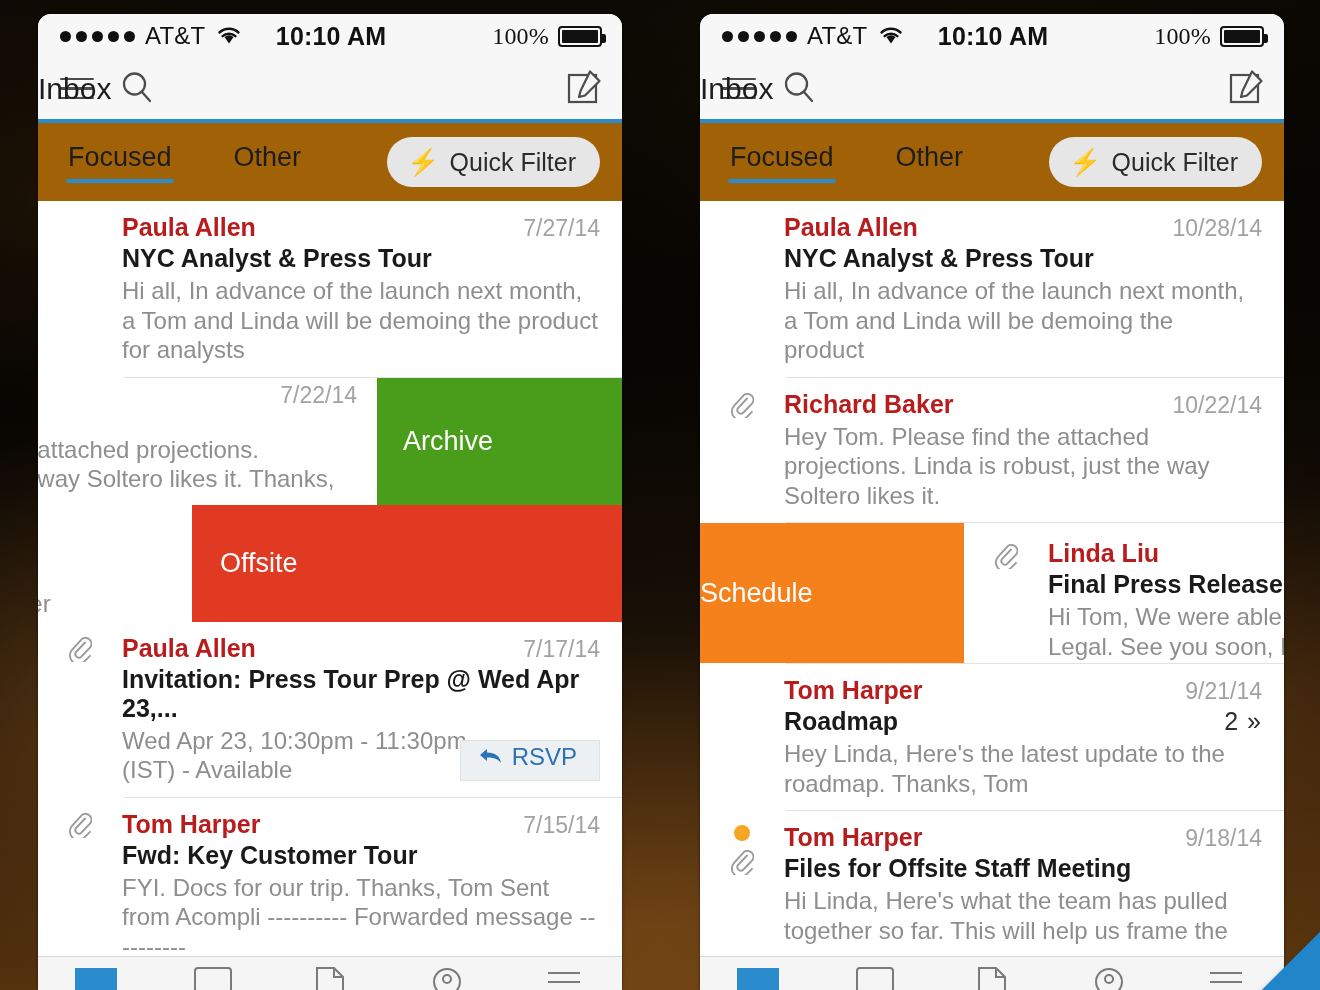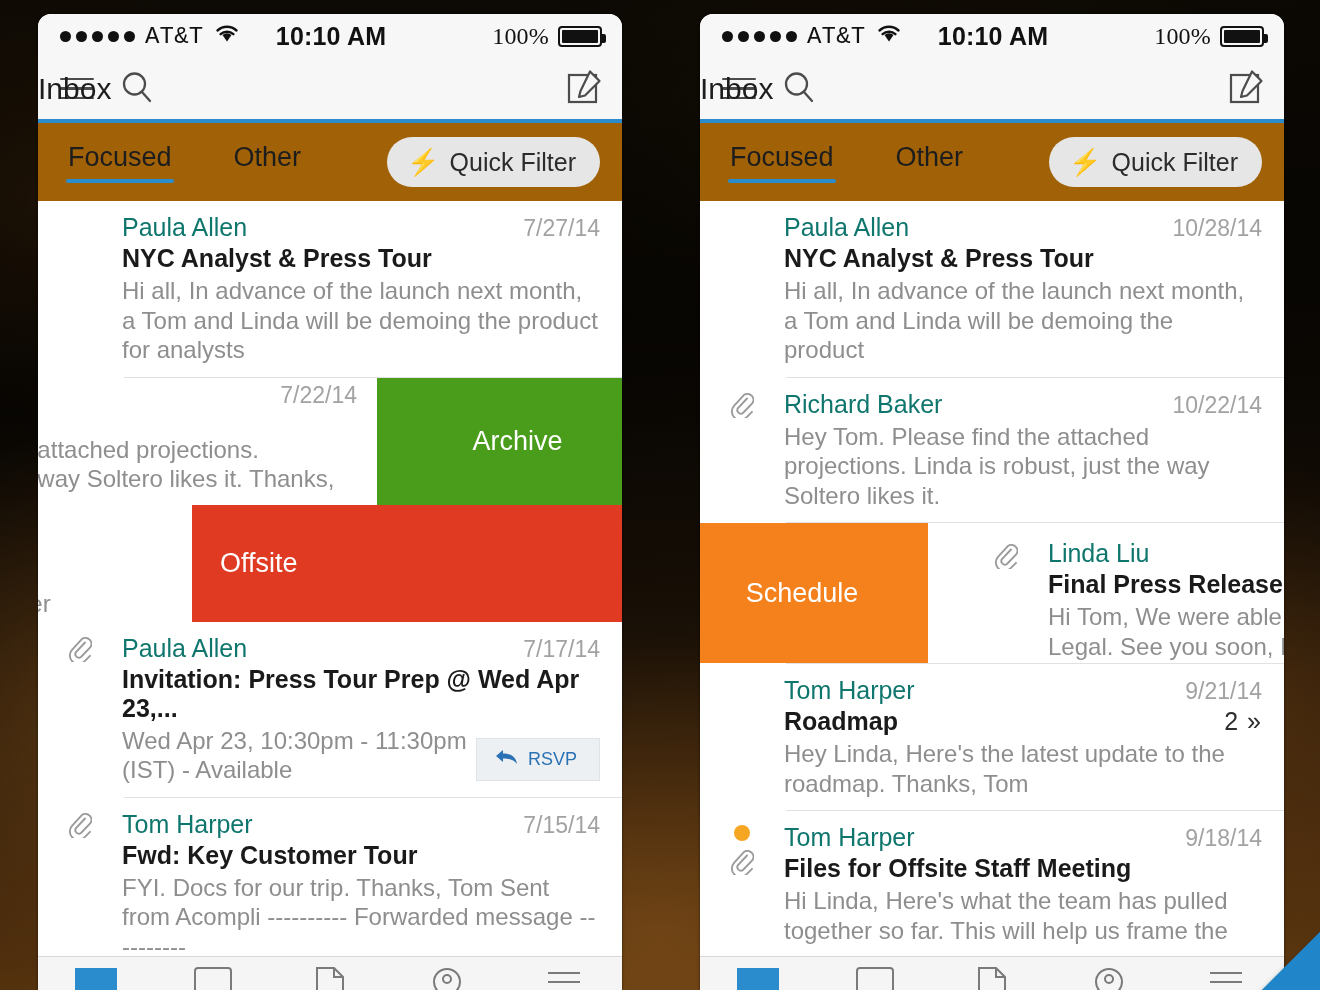--- a/index.html
+++ b/index.html
@@ -37,21 +37,21 @@
   #phone-right{ left:700px; }
 
   
   .statusbar{
     height:44px; background:#f7f7f7;
     display:flex; align-items:center;
     padding:0 20px 0 22px;
     font-size:25px; color:#111; font-weight:600;
     letter-spacing:.2px;
   }
-  .sb-left{ display:flex; align-items:center; gap:8px; flex:1;font-family:Liberation Mono, monospace; }
+  .sb-left{ display:flex; align-items:center; gap:8px; flex:1; }
   .dots{ display:flex; gap:5px; align-items:center; }
   .dots i{ width:11px;height:11px;border-radius:50%;background:#111;display:block; }
   .carrier{ font-size:24px; font-weight:500; margin-left:2px; }
   .wifi{ margin-left:3px; display:block; }
   .sb-time{ font-size:25px; font-weight:600; }
   .sb-right{ flex:1; display:flex; align-items:center; justify-content:flex-end; gap:9px; }
   .pct{ font-size:24px; font-weight:500;font-family:Liberation Serif, serif; }
   .batt{
     width:44px; height:21px; border:2px solid #111; border-radius:4px;
     position:relative; padding:2px;
@@ -103,56 +103,56 @@
 
   
   .maillist{ position:relative; background:#fff; height:789px; overflow:hidden; }
   .row{ position:relative; background:#fff; }
   .row-inner{
     position:relative; padding:12px 22px 12px 0;
     margin-left:84px;
   }
   .row-sep{ height:1px; background:#e2e2e2; margin-left:86px; }
   .sender-line{ display:flex; align-items:baseline; }
-  .sender{ font-size:25px; color:#0f766e; font-weight:400; }
+  .sender{ font-size:25px; color:#b91c1c; font-weight:700; }
   .date{ margin-left:auto; font-size:23px; color:#a2a2a2; }
   .subject{ font-size:25px; color:#1a1a1a; font-weight:bold; margin-top:2px; display:flex; align-items:baseline; }
   .thread-count{ margin-left:auto; font-size:25px; color:#2f2f2f; font-weight:400; letter-spacing:1px; }
   .preview{ font-size:24px; color:#8e8e8e; line-height:1.23; margin-top:3px; }
   .gutter{
     position:absolute; left:0; top:0; width:84px; height:100%;
     padding-top:14px; display:flex; flex-direction:column; align-items:center; gap:8px;
   }
   .dot-unread{ width:16px;height:16px;border-radius:50%;background:#f5a623;display:block;flex:none; }
   .clip{ display:block; flex:none; }
 
   
   .swipe-panel{
     position:absolute; top:0; bottom:0;
     display:flex; align-items:center;
     color:#fff; font-size:27px; font-weight:500;
   }
-  .swipe-archive{ background:#4a9d1b; right:0; left:339px; padding-left:36px;justify-content:center; }
+  .swipe-archive{ background:#4a9d1b; right:0; left:339px; padding-left:26px; }
   .swipe-delete{ background:#e03a22; right:0; left:154px; padding-left:28px; }
-  .swipe-schedule{ background:#f5811d; left:0; width:228px; justify-content:center; padding-right:24px; }
+  .swipe-schedule{ background:#f5811d; left:0; width:264px; justify-content:flex-start; padding-right:24px; }
 
   
   .shift-left-1 > .row-inner{ margin-left:-34px; }
   .shift-left-2 > .row-inner{ margin-left:-50px; }
   .shift-right > .row-inner{ margin-left:348px; }
   .shift-right .gutter{ left:264px; width:84px; }
 
   .clip-hidden{ overflow:hidden; }
 
   
   .rsvp{
     position:absolute; right:22px; bottom:16px;
     background:#edf0f2; border:1px solid #dfe3e6;
     display:flex; align-items:center; gap:9px;
-    padding:9px 22px 9px 18px; font-size:18px; color:#2a72b5; cursor:pointer;
+    padding:2px 22px 9px 18px; font-size:24px; color:#2a72b5; cursor:pointer;
   }
 
   
   .tabbar{
     position:absolute; left:0; right:0; bottom:0; height:34px;
     background:#f5f5f5; border-top:1px solid #d8d8d8;
     display:flex; align-items:flex-start; padding-top:10px;
   }
   .tabitem{ flex:1; display:flex; justify-content:center; cursor:pointer; }
 

